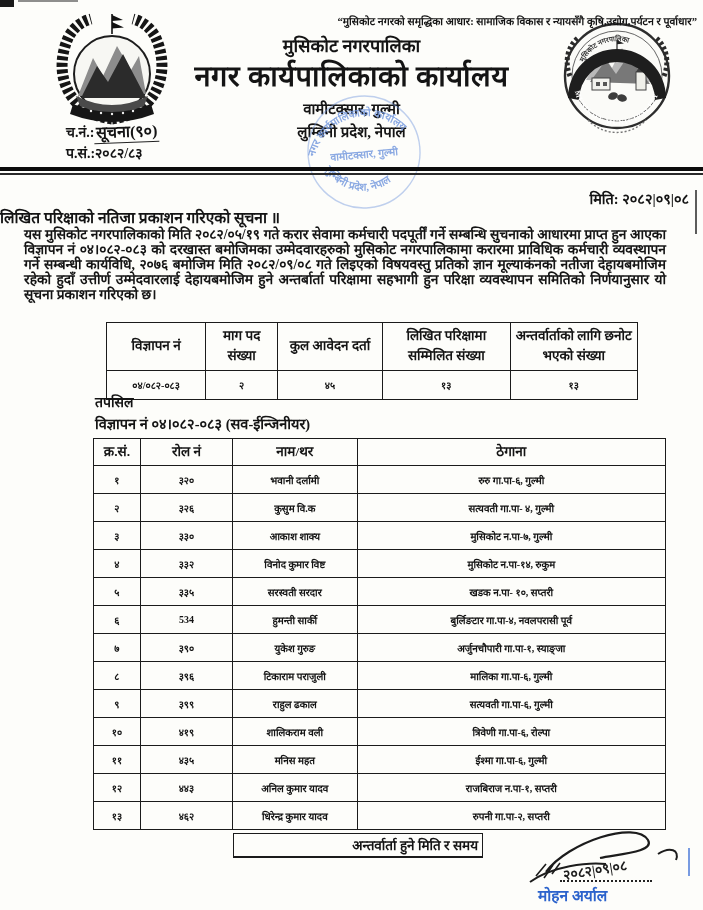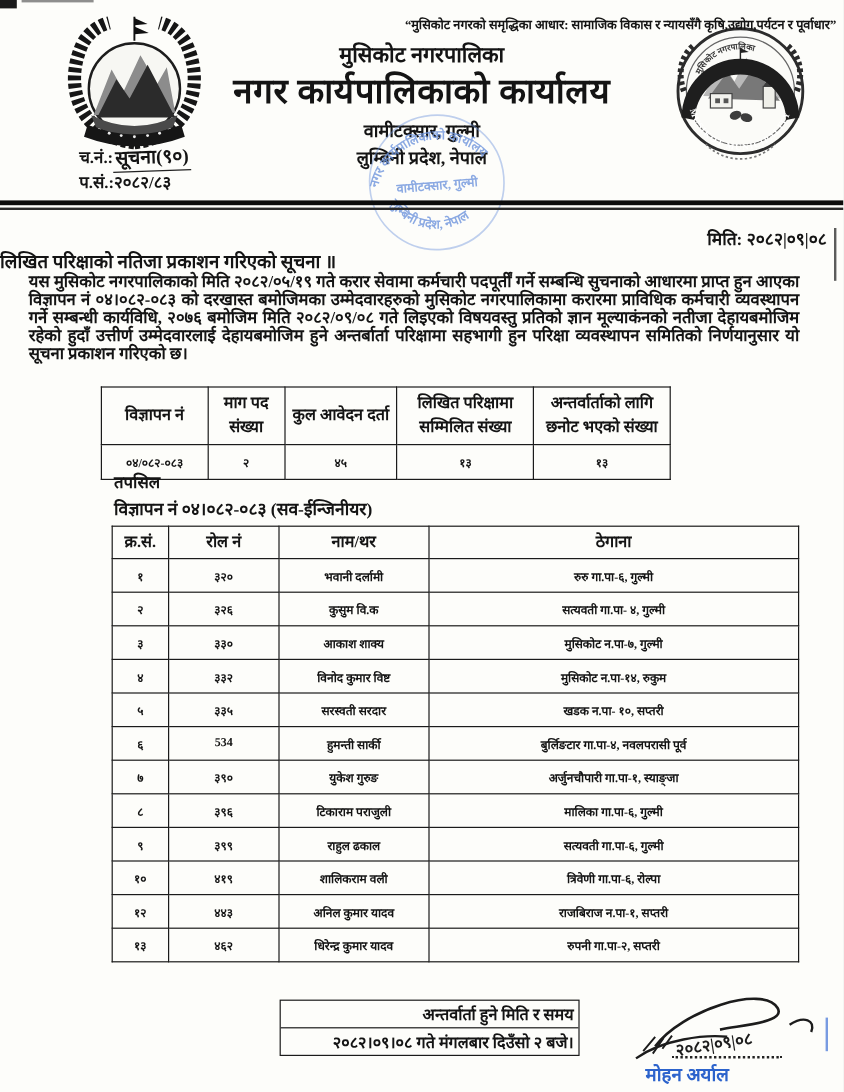--- a/index.html
+++ b/index.html
@@ -24,21 +24,21 @@
 
   .date-line{position:absolute;right:14px;top:188px;font-size:14.5px;font-weight:700;}
   .notice-title{position:absolute;left:0;width:100%;top:206px;font-size:15.5px;font-weight:700;}
   .body-par{position:absolute;left:24px;width:642px;top:227px;font-size:13.8px;line-height:15px;text-align:justify;font-weight:600;}
 
   table.doc-table{border-collapse:collapse;table-layout:fixed;width:100%;background:transparent;}
   table.doc-table th,table.doc-table td{border:1.6px solid #1b1b1b;text-align:center;vertical-align:middle;overflow:hidden;}
   table.doc-table th{font-size:13.5px;font-weight:700;padding:3px 4px;line-height:1.5;}
   table.doc-table td{font-size:10px;font-weight:600;padding:2px 4px;}
 
-  .summary-wrap{position:absolute;left:84px;top:322px;width:475px;}
+  .summary-wrap{position:absolute;left:106px;top:322px;width:532px;}
   .summary-wrap td{height:24px;}
   .tapasil{position:absolute;left:95px;top:392px;font-size:14px;font-weight:600;}
   .advert-heading{position:absolute;left:95px;top:413px;font-size:14.5px;font-weight:700;text-align:right;}
   .result-wrap{position:absolute;left:93px;top:438px;width:573px;}
   .result-wrap th{padding:1px 4px;}
   .result-wrap td{height:23px;}
 
   .interview-box{position:absolute;left:233px;top:833px;width:248px;border:1.6px solid #1b1b1b;text-align:right;}
   .interview-box .ib-title{font-size:13.5px;font-weight:700;padding:2px 4px;border-bottom:1.6px solid #1b1b1b;}
   .interview-box .ib-value{font-size:13.5px;font-weight:600;padding:2px 4px;}
@@ -246,38 +246,43 @@
             <td>राहुल ढकाल</td>
             <td>सत्यवती गा.पा-६, गुल्मी</td>
           </tr>
           <tr>
             <td>१०</td>
             <td>४१९</td>
             <td>शालिकराम वली</td>
             <td>त्रिवेणी गा.पा-६, रोल्पा</td>
           </tr>
           <tr>
+            <td>११</td>
+            <td>४३५</td>
+            <td>मनिस महत</td>
+            <td>ईश्मा गा.पा-६, गुल्मी</td>
+          </tr>
+          <tr>
             <td>१२</td>
             <td>४४३</td>
             <td>अनिल कुमार यादव</td>
             <td>राजबिराज न.पा-१, सप्तरी</td>
           </tr>
           <tr>
             <td>१३</td>
             <td>४६२</td>
             <td>धिरेन्द्र कुमार यादव</td>
             <td>रुपनी गा.पा-२, सप्तरी</td>
           </tr>
         </tbody>
       </table>
   </div>
 
   <div class="interview-box">
     <div class="ib-title">अन्तर्वार्ता हुने मिति र समय</div>
-    <div class="ib-value">२०८२।०९।०८ गते मंगलबार दिउँसो २ बजे।</div>
   </div>
 
   <div class="signature">
     <svg class="sig-svg" width="185" height="86" viewBox="0 0 185 86">
       <path d="M28 48 C 50 18, 118 -4, 130 16 C 137 28, 102 30, 82 34" fill="none" stroke="#1c1c1c" stroke-width="2.2"></path>
       <path d="M12 58 C 34 42, 70 38, 88 40" fill="none" stroke="#1c1c1c" stroke-width="2"></path>
       <path d="M18 52 l10 -12 M26 54 l9 -13 M34 50 l8 -11" stroke="#1c1c1c" stroke-width="1.6"></path>
       <text x="46" y="56" font-size="14" font-weight="bold" fill="#1c1c1c" transform="rotate(-9 46 56)">२०८२|०९|०८</text>
       <path d="M140 30 C 152 22, 162 26, 158 36" fill="none" stroke="#1c1c1c" stroke-width="2"></path>
     </svg>

